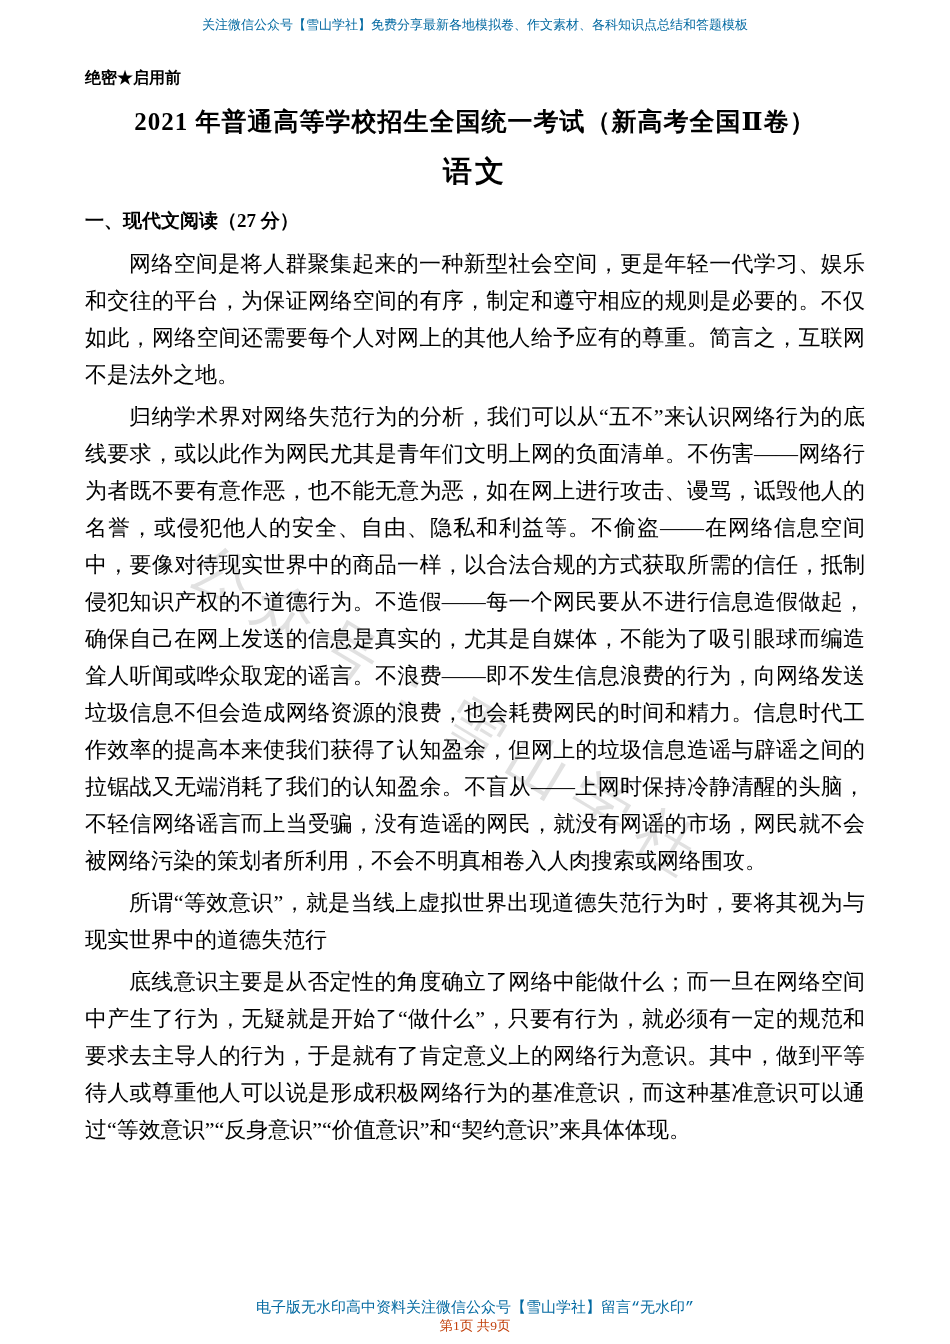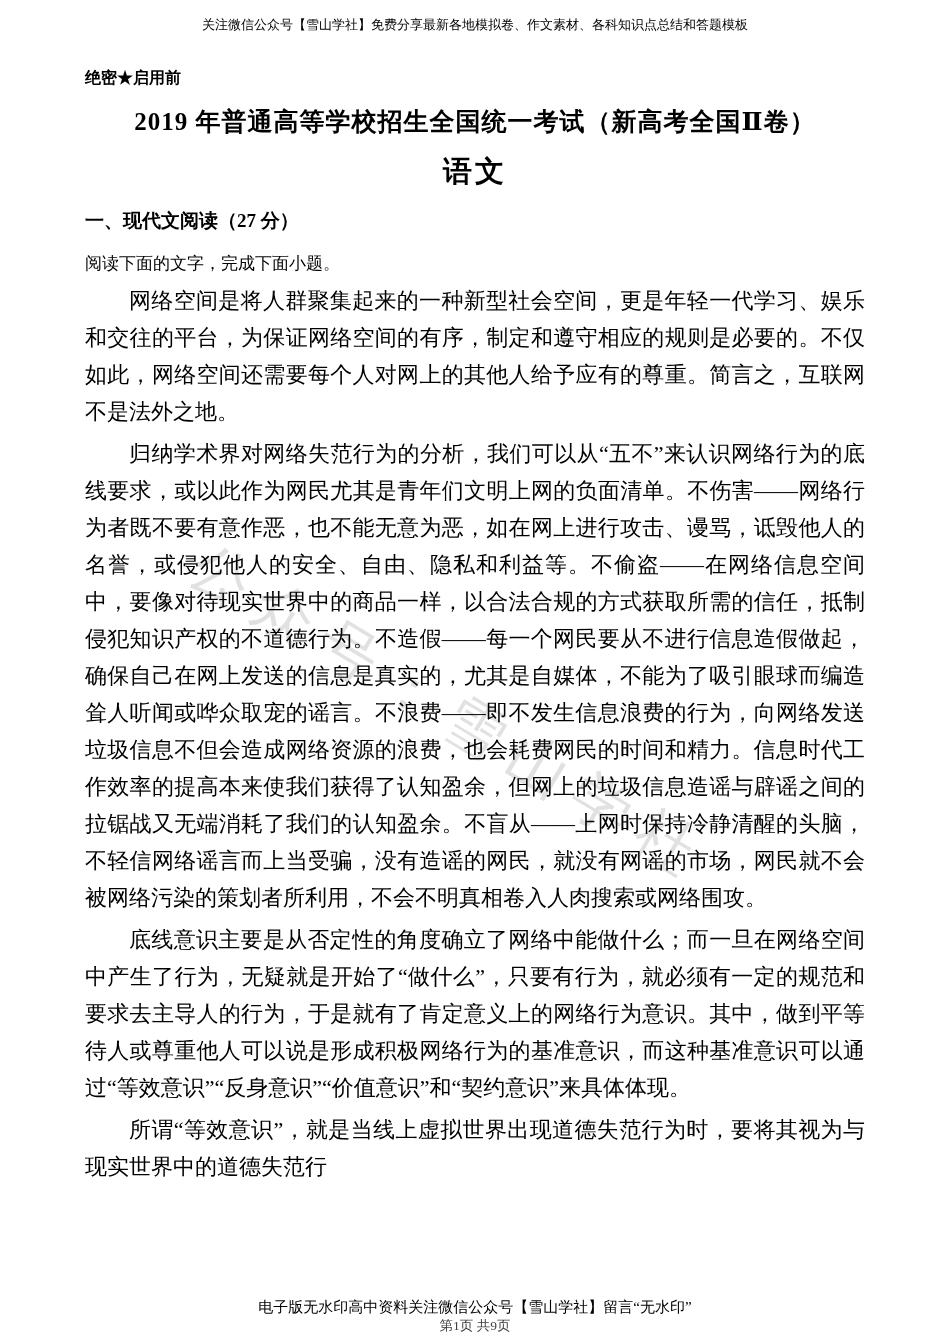--- a/index.html
+++ b/index.html
@@ -10,33 +10,33 @@
     position: relative;
     overflow: hidden;
     font-family: "Liberation Serif", "DejaVu Serif", serif;
     color: #000000;
   }
   .promo {
     position: absolute;
     left: 0;
     width: 100%;
     text-align: center;
-    color: #000000;
-    font-family: Liberation Serif, serif;
+    color: #0369a1;
+    font-family: Liberation Mono, monospace;
   }
   .promo-top { top: 16px; font-size: 13px; }
   .promo-bottom { top: 1298px; font-size: 15px; }
   .page-number {
     position: absolute;
     top: 1317px;
     left: 0;
     width: 100%;
     text-align: center;
     font-size: 13.5px;
-    color: #404040;
+    color: #c2410c;
   }
   .content {
     position: absolute;
     top: 68px;
     left: 85px;
     width: 780px;
   }
   .secrecy {
     font-size: 16px;
     font-weight: bold;
@@ -90,24 +90,23 @@
 </style>
 </head>
 <body>
 
 <div class="watermark">公众号：雪山学社</div>
 
 <div class="promo promo-top">关注微信公众号【雪山学社】免费分享最新各地模拟卷、作文素材、各科知识点总结和答题模板</div>
 
 <div class="content">
   <div class="secrecy">绝密★启用前</div>
-  <h1 class="title">2019 年普通高等学校招生全国统一考试（新高考全国Ⅱ卷）</h1>
+  <h1 class="title">2021 年普通高等学校招生全国统一考试（新高考全国Ⅱ卷）</h1>
   <h2 class="subject">语文</h2>
   <div class="section-heading">一、现代文阅读（27 分）</div>
-  <p class="instruction">阅读下面的文字，完成下面小题。</p>
   <p class="body-para">网络空间是将人群聚集起来的一种新型社会空间，更是年轻一代学习、娱乐和交往的平台，为保证网络空间的有序，制定和遵守相应的规则是必要的。不仅如此，网络空间还需要每个人对网上的其他人给予应有的尊重。简言之，互联网不是法外之地。</p>
   <p class="body-para">归纳学术界对网络失范行为的分析，我们可以从“五不”来认识网络行为的底线要求，或以此作为网民尤其是青年们文明上网的负面清单。不伤害——网络行为者既不要有意作恶，也不能无意为恶，如在网上进行攻击、谩骂，诋毁他人的名誉，或侵犯他人的安全、自由、隐私和利益等。不偷盗——在网络信息空间中，要像对待现实世界中的商品一样，以合法合规的方式获取所需的信任，抵制侵犯知识产权的不道德行为。不造假——每一个网民要从不进行信息造假做起，确保自己在网上发送的信息是真实的，尤其是自媒体，不能为了吸引眼球而编造耸人听闻或哗众取宠的谣言。不浪费——即不发生信息浪费的行为，向网络发送垃圾信息不但会造成网络资源的浪费，也会耗费网民的时间和精力。信息时代工作效率的提高本来使我们获得了认知盈余，但网上的垃圾信息造谣与辟谣之间的拉锯战又无端消耗了我们的认知盈余。不盲从——上网时保持冷静清醒的头脑，不轻信网络谣言而上当受骗，没有造谣的网民，就没有网谣的市场，网民就不会被网络污染的策划者所利用，不会不明真相卷入人肉搜索或网络围攻。</p>
+  <p class="body-para">所谓“等效意识”，就是当线上虚拟世界出现道德失范行为时，要将其视为与现实世界中的道德失范行</p>
   <p class="body-para">底线意识主要是从否定性的角度确立了网络中能做什么；而一旦在网络空间中产生了行为，无疑就是开始了“做什么”，只要有行为，就必须有一定的规范和要求去主导人的行为，于是就有了肯定意义上的网络行为意识。其中，做到平等待人或尊重他人可以说是形成积极网络行为的基准意识，而这种基准意识可以通过“等效意识”“反身意识”“价值意识”和“契约意识”来具体体现。</p>
-  <p class="body-para">所谓“等效意识”，就是当线上虚拟世界出现道德失范行为时，要将其视为与现实世界中的道德失范行</p>
 </div>
 
 <div class="promo promo-bottom">电子版无水印高中资料关注微信公众号【雪山学社】留言“无水印”</div>
 <div class="page-number">第1页 共9页</div>
 
 </body></html>

